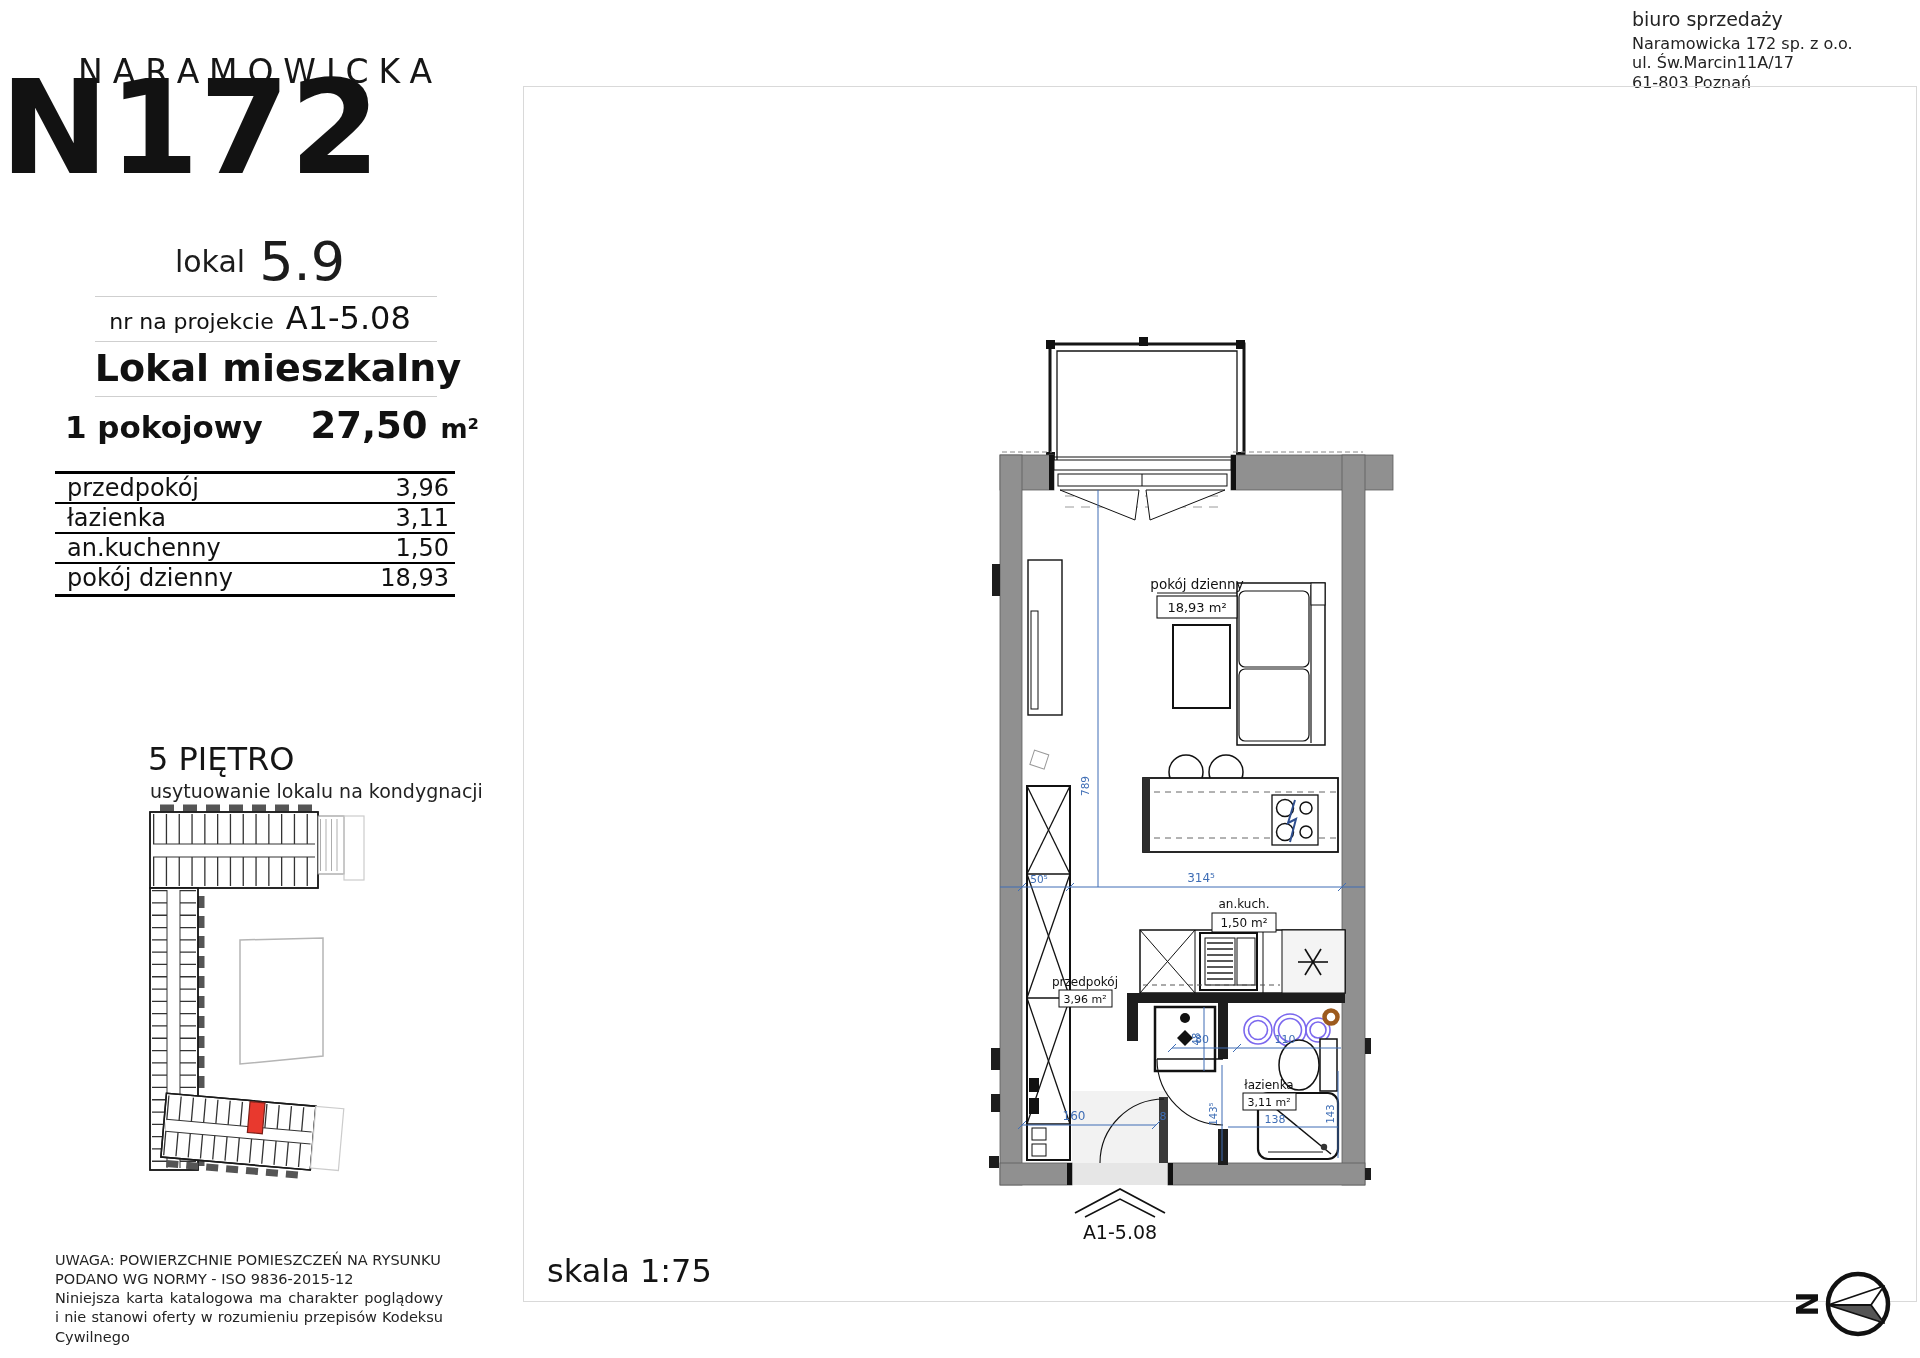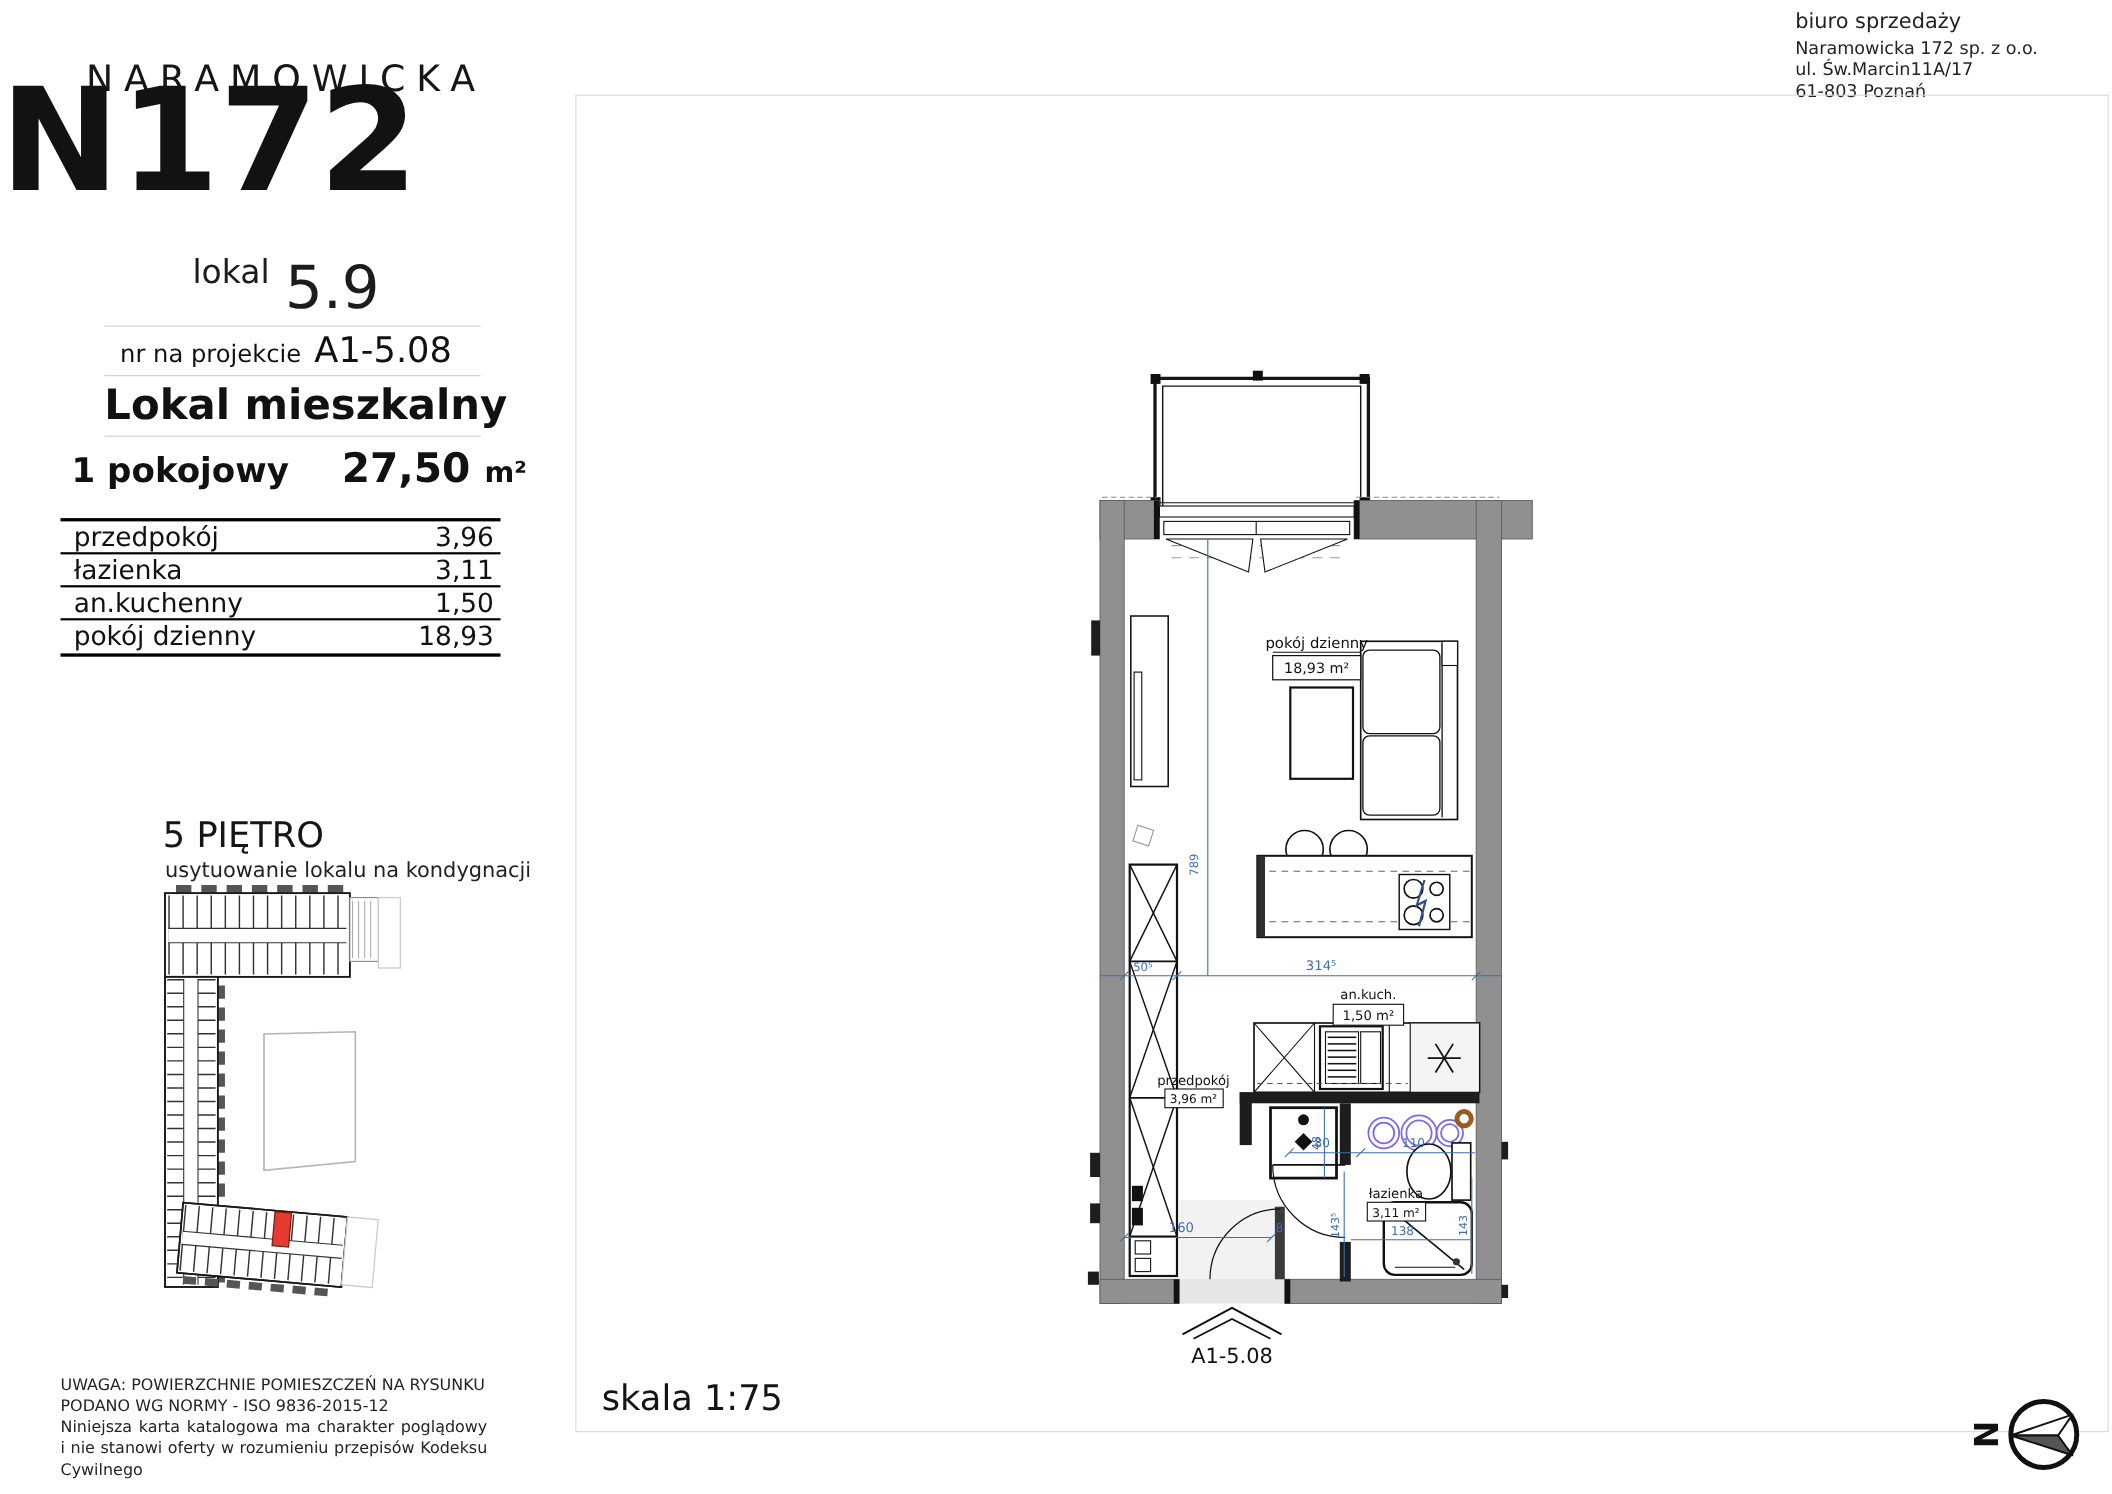--- a/index.html
+++ b/index.html
@@ -5,21 +5,21 @@
   * { margin:0; padding:0; box-sizing:border-box; }
   html,body { width:1920px; height:1358px; background:#fff; overflow:hidden;
               font-family:"DejaVu Sans", sans-serif; color:#111; }
   .abs { position:absolute; }
   
   .brand-name { left:0; top:16px; width:520px; text-align:center;
                 font-size:33px; font-weight:500; letter-spacing:0.30em; color:#161616;margin-top:36px; }
   .brand-logo { left:0; top:54px; width:520px; 
                 font-size:130px; font-weight:700; line-height:1.15; color:#121212; }
   .lokal-line { left:0; top:230px; width:520px; display:flex; justify-content:center;
-                align-items:flex-start; gap:14px; }
+                align-items:center; gap:14px; }
   .lokal-label { font-size:30px; color:#1c1c1c; }
   .lokal-number { font-size:54px; color:#1c1c1c; }
   .rule { left:95px; width:342px; height:1px; background:#cfcfcf; }
   .project-line { left:0; top:299px; width:520px; display:flex; justify-content:center;
                   align-items:baseline; gap:12px; }
   .project-label { font-size:22px; }
   .project-number { font-size:32px; }
   .type-line { left:0; top:346px; width:520px; text-align:center;
                font-size:38px; font-weight:600;padding-left:36px; }
   .summary { left:65px; top:404px; width:414px; display:flex;

